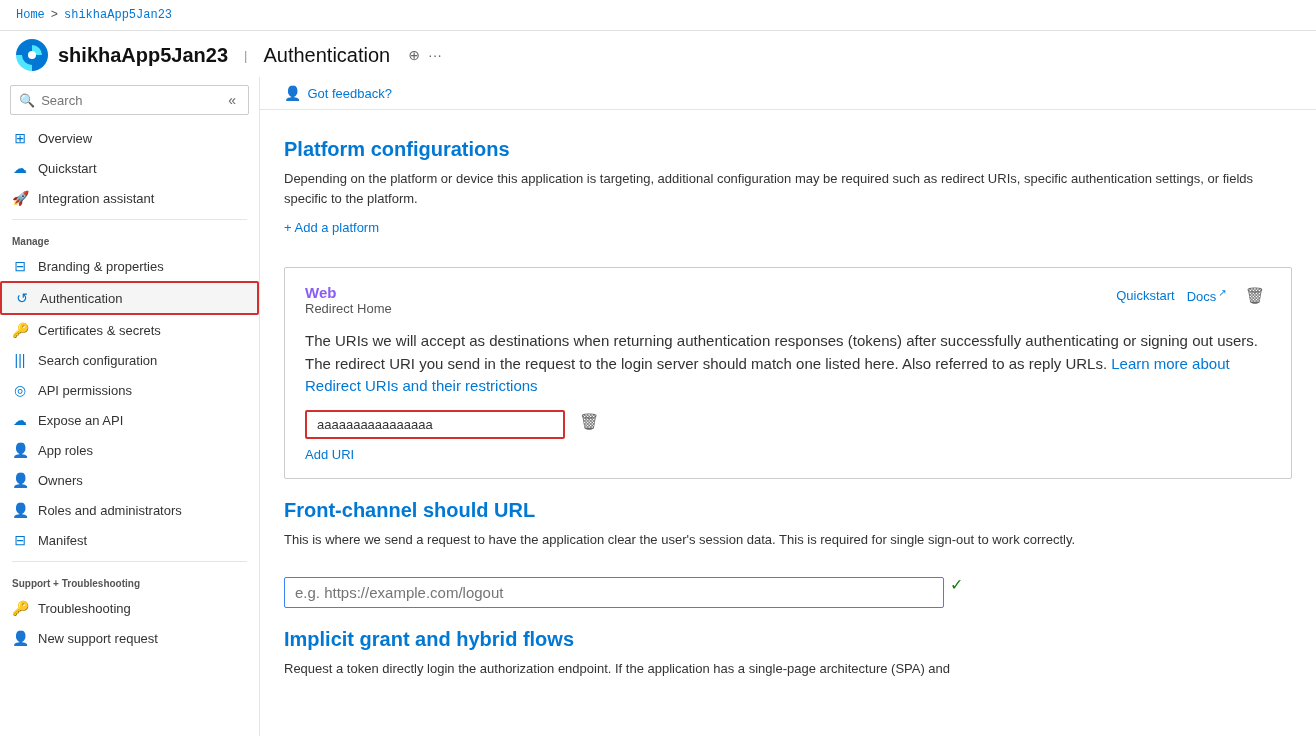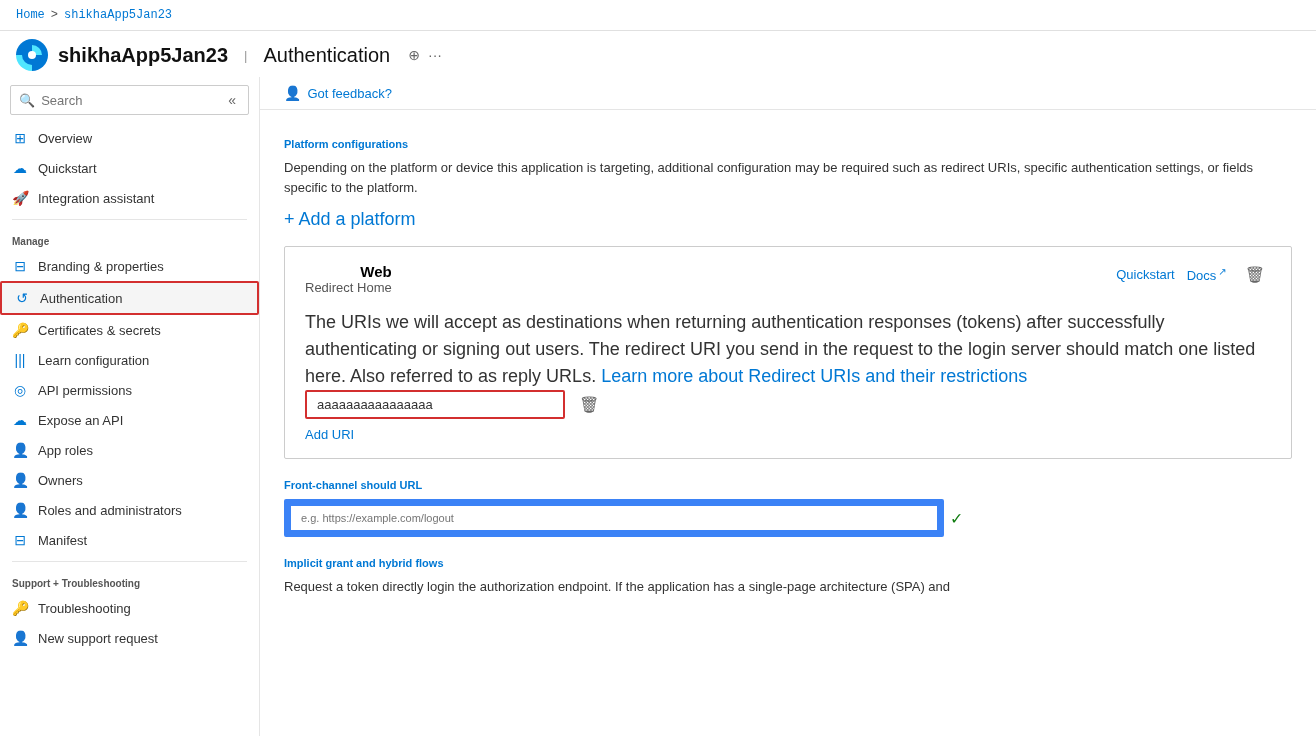--- a/index.html
+++ b/index.html
@@ -70,67 +70,67 @@
     }
     .content-inner { padding: 12px 24px 24px 24px; }
 
     
     .feedback-bar {
       display: flex; align-items: center; gap: 6px; padding: 8px 24px; border-bottom: 1px solid #e5e5e5;
       color: #0078d4; font-size: 13px; cursor: pointer;
     }
 
     
-    .section-title { font-size: 11px; font-weight: 600; color: #0078d4; margin-bottom: 8px; margin-top: 16px; }
+    .section-title { font-size: 20px; font-weight: 600; color: #0078d4; margin-bottom: 8px; margin-top: 16px; }
     .section-desc { font-size: 13px; color: #333; line-height: 1.5; margin-bottom: 12px; }
 
     
     .add-platform-btn {
-      display: flex; align-items: flex-end; gap: 6px; color: #0078d4; font-size: 18px;
-      cursor: pointer; margin-bottom: 16px; background: none; border: none; padding: 0;
+      display: flex; align-items: flex-end; gap: 6px; color: #0078d4; font-size: 13px;
+      cursor: pointer; margin-bottom: 32px; background: none; border: none; padding: 0;
     }
 
     
     .web-card {
       border: 1px solid #ccc; border-radius: 2px; padding: 16px 20px; margin-bottom: 20px;
     }
     .web-card-header {
       display: flex; align-items: flex-start; justify-content: space-between; margin-bottom: 4px;
     }
-    .web-title { font-size: 15px; font-weight: 600; color: #000000; text-align: right; }
+    .web-title { font-size: 15px; font-weight: 600; color: #8b5cf6; }
     .web-subtitle { font-size: 13px; color: #555; margin-bottom: 10px; }
     .web-card-actions { display: flex; align-items: center; gap: 12px; }
     .web-card-actions a { color: #0078d4; font-size: 13px; text-decoration: none; }
-    .web-desc { font-size: 18px; color: #333; line-height: 1.5; }
+    .web-desc { font-size: 15px; color: #333; line-height: 1.5; margin-bottom: 12px; }
     .web-desc a { color: #0078d4; text-decoration: none; }
 
     
     .uri-row {
-      display: flex; align-items: center; gap: 8px; margin-bottom: 8px;
+      display: flex; align-items: flex-start; gap: 8px; margin-bottom: 8px;
     }
     .uri-input-box {
       border: 2px solid #d32f2f; border-radius: 2px; padding: 5px 10px;
       font-size: 13px; color: #333; min-width: 260px; background: #fff;
     }
     .uri-delete-btn {
       background: none; border: none; cursor: pointer; color: #666; font-size: 16px; padding: 2px 6px;
     }
     .add-uri-btn {
       color: #0078d4; font-size: 13px; cursor: pointer; background: none; border: none; padding: 0;
       margin-bottom: 0;
     }
 
     
     .logout-section { margin-top: 20px; }
     .logout-input-row {
       display: flex; align-items: center; gap: 6px; margin-top: 8px;
     }
     .logout-input {
-      flex: 1; max-width: 660px; border: 7px solid #3b82f6; border-radius: 2px; padding: 6px 10px;
-      font-size: 11px; color: #999;
+      flex: 1; max-width: 660px; border: 1px solid #3b82f6; border-radius: 2px; padding: 6px 10px;
+      font-size: 15px; color: #999; margin-top: 16px;
     }
     .check-icon { color: #107c10; font-size: 16px; }
 
     
     .implicit-section { margin-top: 20px; }
 
     
     .icon-blue { color: #0078d4; }
     .icon-yellow { color: #ffd700; }
     .icon-green { color: #107c10; }
@@ -205,21 +205,21 @@
       <span>Authentication</span>
     </div>
 
     <div class="sidebar-item">
       <span class="sidebar-icon icon-yellow">🔑</span>
       <span>Certificates &amp; secrets</span>
     </div>
 
     <div class="sidebar-item">
       <span class="sidebar-icon icon-blue">|||</span>
-      <span>Learn configuration</span>
+      <span>Search configuration</span>
     </div>
 
     <div class="sidebar-item">
       <span class="sidebar-icon icon-blue">◎</span>
       <span>API permissions</span>
     </div>
 
     <div class="sidebar-item">
       <span class="sidebar-icon icon-blue">☁</span>
       <span>Expose an API</span>
@@ -301,20 +301,21 @@
             <span class="delete-icon">🗑</span>
           </button>
         </div>
         <button class="add-uri-btn">
           <span>Add URI</span>
         </button>
       </div>
 
       <div class="logout-section">
         <div class="section-title">Front-channel should URL</div>
+        <div class="section-desc">This is where we send a request to have the application clear the user's session data. This is required for single sign-out to work correctly.</div>
         <div class="logout-input-row">
           <input class="logout-input" type="text" placeholder="e.g. https://example.com/logout" style="">
           <span class="check-icon">✓</span>
         </div>
       </div>
 
       <div class="implicit-section">
         <div class="section-title">Implicit grant and hybrid flows</div>
         <div class="section-desc">Request a token directly login the authorization endpoint. If the application has a single-page architecture (SPA) and</div>
       </div>

